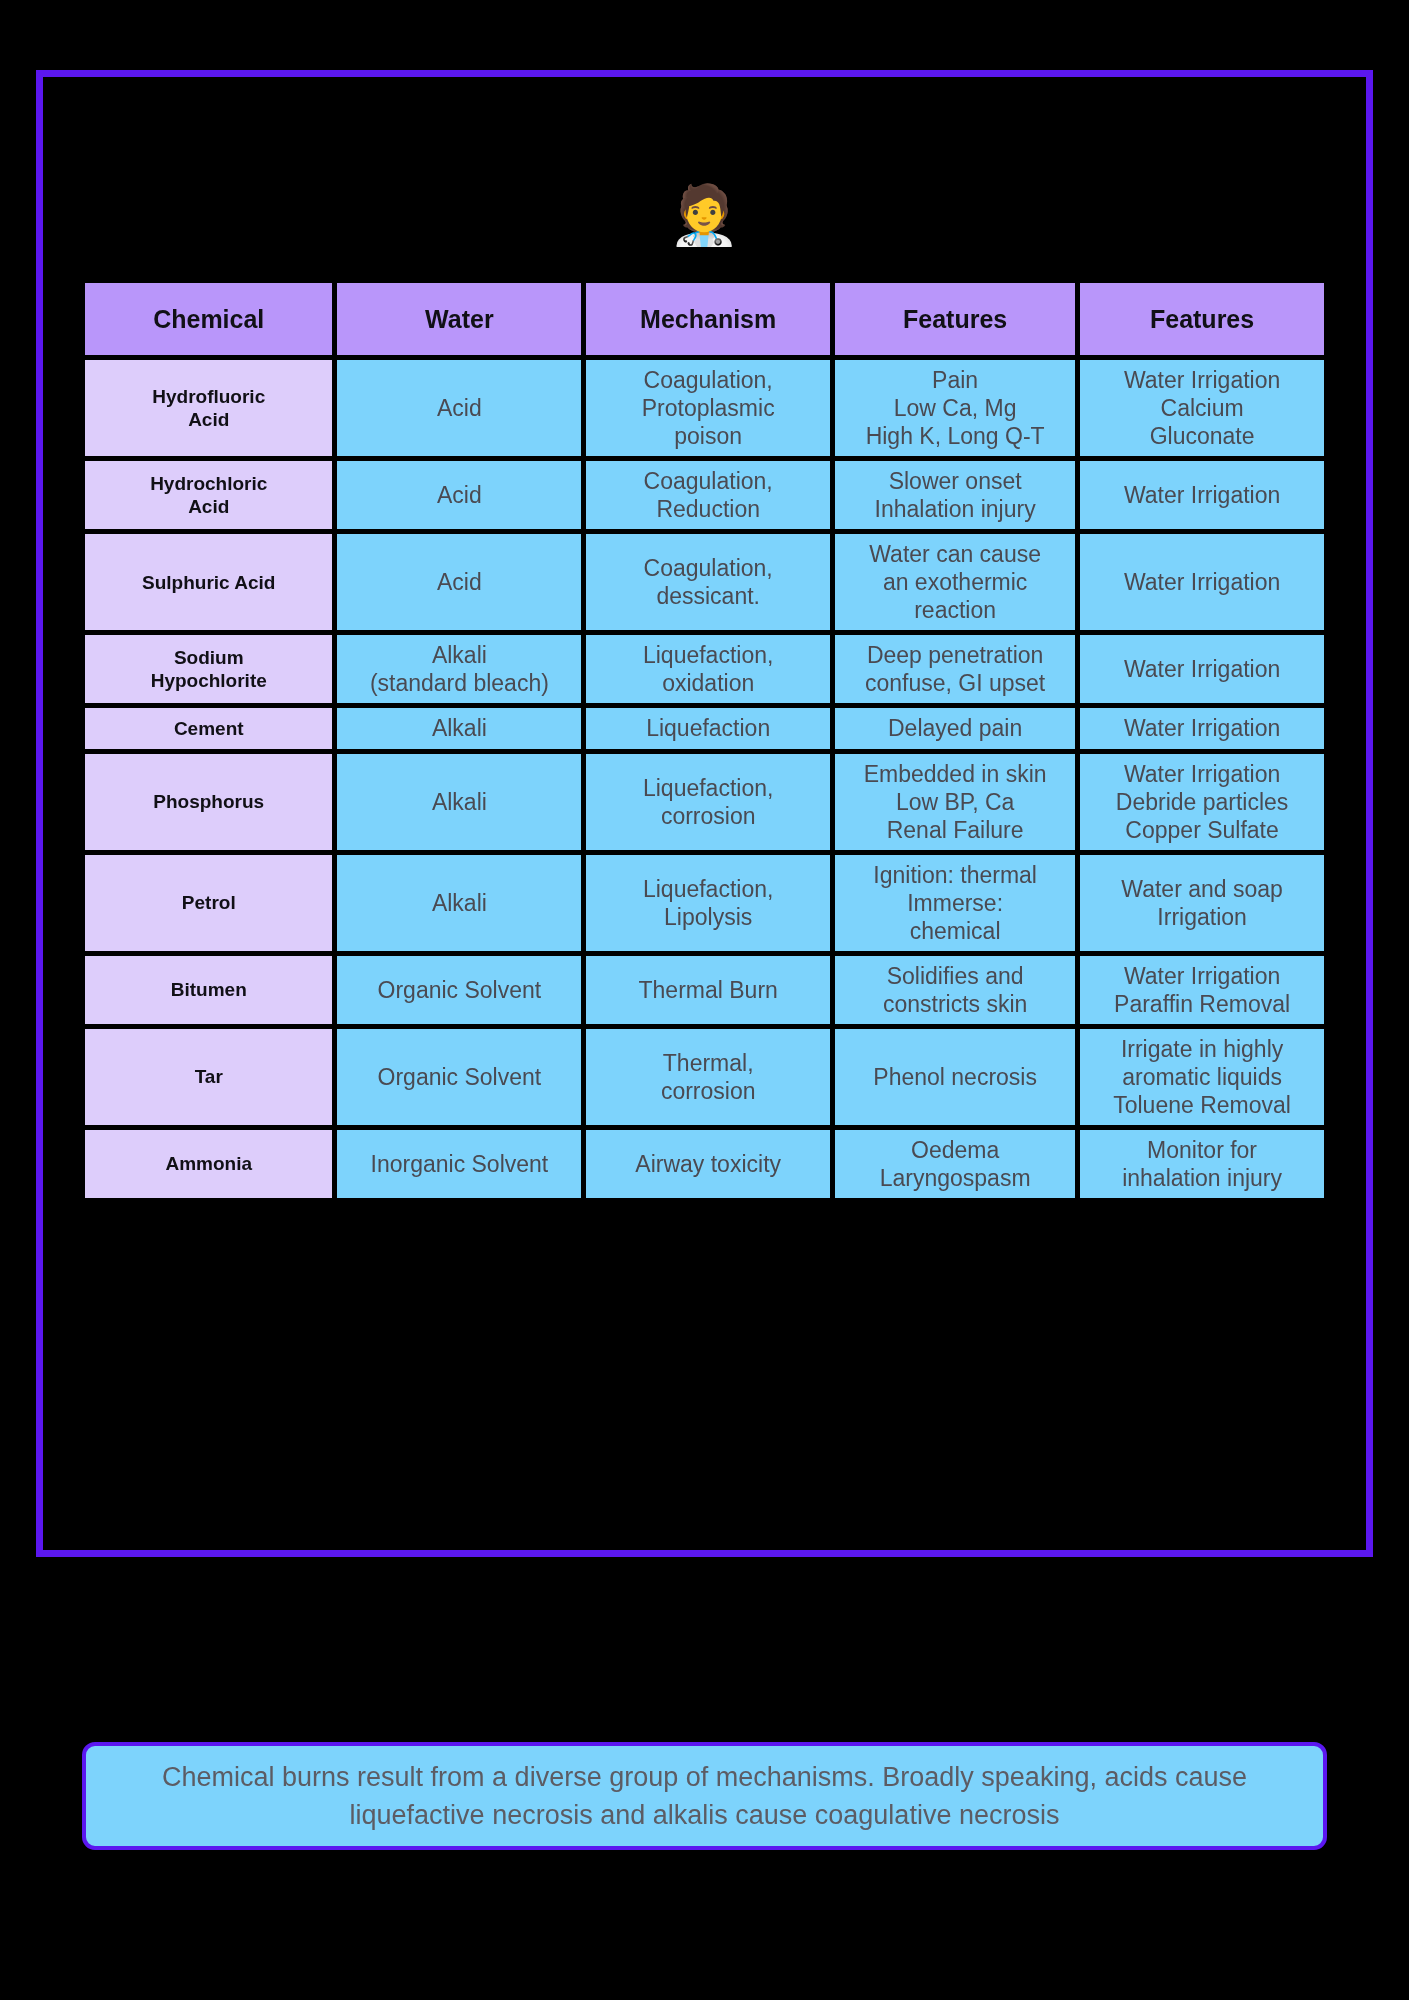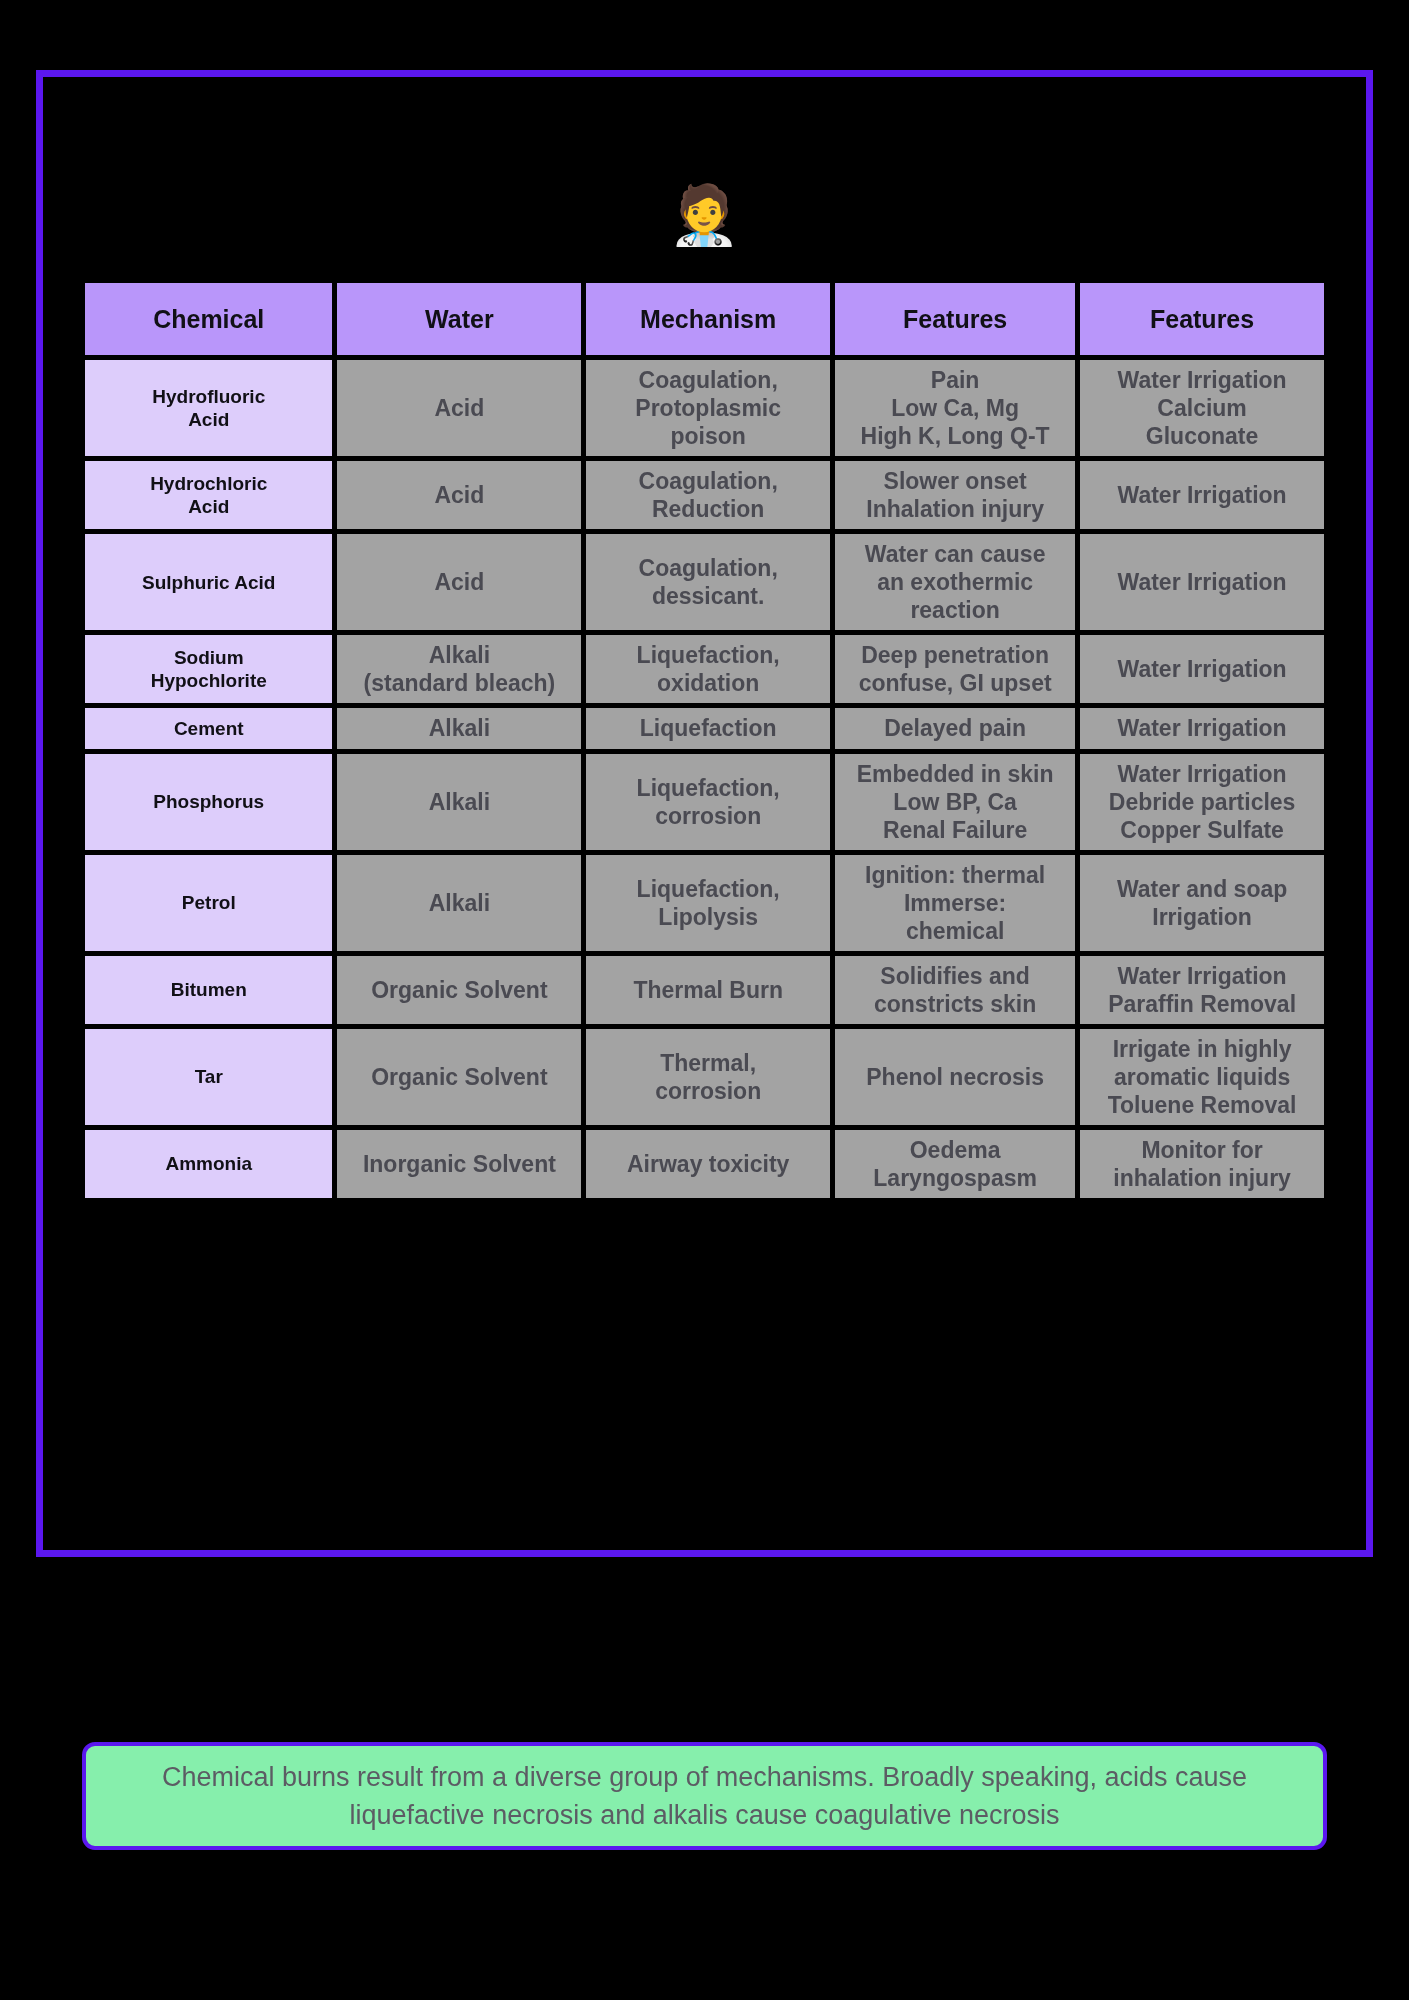--- a/index.html
+++ b/index.html
@@ -79,43 +79,43 @@
     height: 60px;
   }
   td.chemical-cell {
     background: #DDCDFB;
     color: #111016;
     font-weight: bold;
     font-size: 19px;
     line-height: 1.22;
   }
   td.data-cell {
-    background: #a3a3a3;
+    background: #7dd3fc;
     color: #4A4A52;
-    font-weight: 700;
+    font-weight: 400;
     font-size: 23px;
     line-height: 1.22;
   }
 
   
   col.c-chemical  { width: 201px; }
   col.c-type      { width: 198px; }
   col.c-mechanism { width: 198px; }
   col.c-features  { width: 195px; }
   col.c-treatment { width: 198px; }
 
   
   .footnote {
     position: absolute;
     left: 82px;
     top: 1742px;
     width: 1245px;
     min-height: 108px;
     box-sizing: border-box;
-    background: #86efac;
+    background: #7dd3fc;
     border: 4px solid #5B17F0;
     border-radius: 13px;
     display: flex;
     align-items: center;
     justify-content: center;
     padding: 10px 26px;
   }
   .footnote-text {
     font-size: 27px;
     line-height: 1.42;

